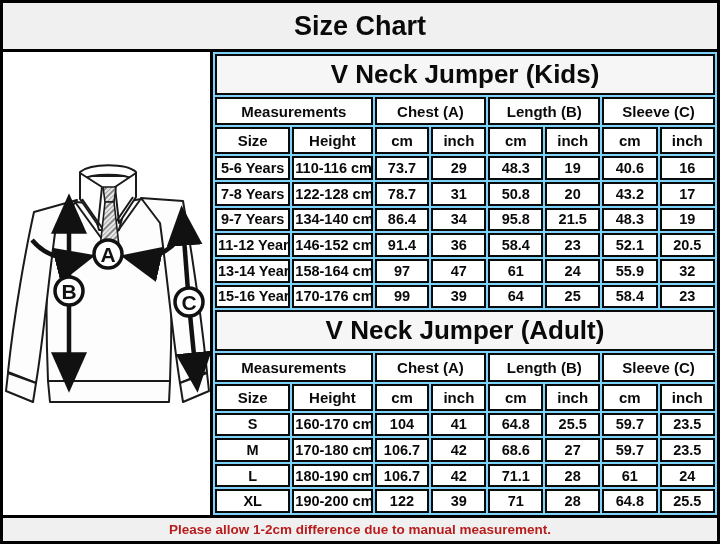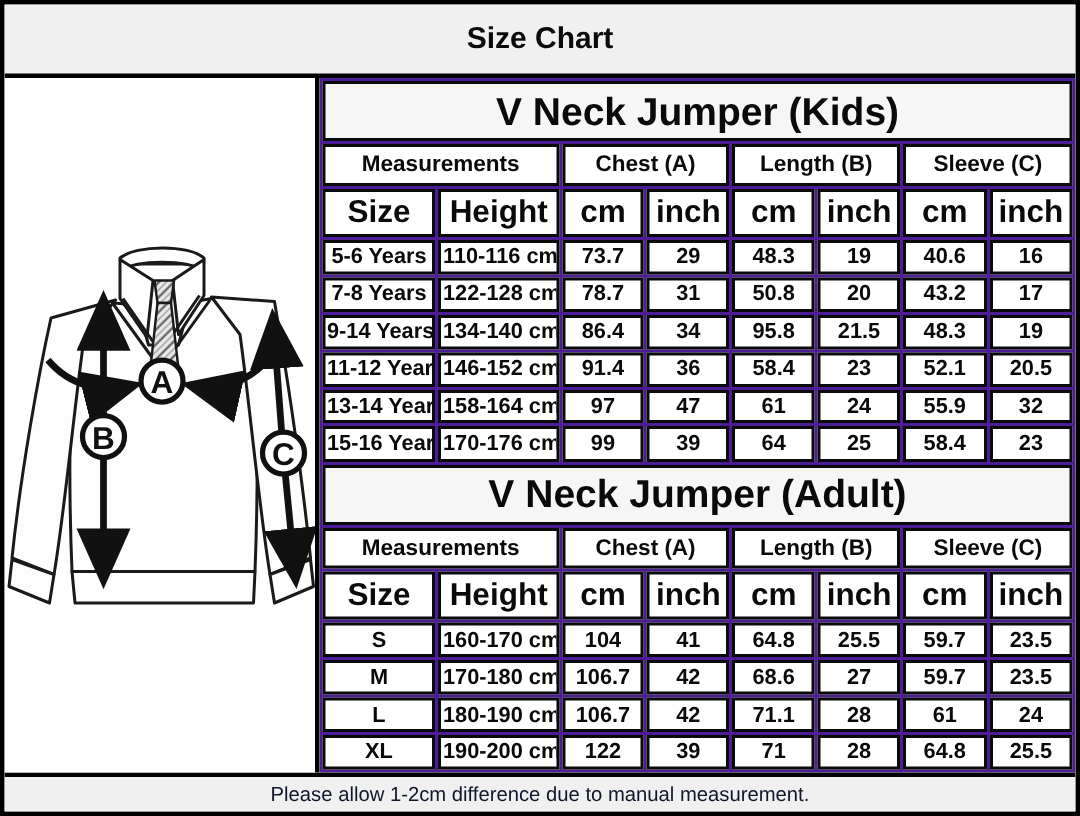--- a/index.html
+++ b/index.html
@@ -12,58 +12,58 @@
     display:flex;flex-direction:column;
     overflow:hidden;
   }
   .title-bar{
     height:49px;flex:0 0 49px;
     background:#f0f0f0;
     border-bottom:3px solid #000;
     display:flex;align-items:center;justify-content:center;
   }
   .title-bar h1{
-    margin:0;font-size:20px;font-weight:bold;color:#0a0a0a;letter-spacing:0px;
+    margin:0;font-size:27px;font-weight:bold;color:#0a0a0a;letter-spacing:0px;
   }
   .content{flex:1 1 auto;display:flex;min-height:0;}
   .illustration-panel{
     flex:0 0 210px;width:210px;
     border-right:3px solid #000;
     background:#fff;position:relative;
   }
   .illustration-panel svg{display:block;}
-  .table-panel{flex:1 1 auto;background:#4c1d95;min-width:0;}
+  .table-panel{flex:1 1 auto;background:#7dd3fc;min-width:0;}
   table.size-table{
     width:100%;height:100%;
     border-collapse:separate;border-spacing:2px;
     table-layout:fixed;
   }
   table.size-table td{
     border:2px solid #0a0a0a;
     background:#fff;
     text-align:center;vertical-align:middle;
     font-weight:bold;color:#0a0a0a;
     padding:0 1px;
     overflow:hidden;white-space:nowrap;
   }
   tr.section-title-row td{
     background:#f6f6f6;
     font-size:26px;
     height:33px;
   }
   tr.group-header-row td{font-size:15px;height:24px;}
-  tr.col-header-row td{font-size:21px;height:23px;margin-left:28px;}
+  tr.col-header-row td{font-size:15px;height:23px;margin-left:28px;}
   tr.data-row td{font-size:14.5px;}
   .note-bar{
     height:26px;flex:0 0 26px;
     background:#f0f0f0;
     border-top:3px solid #000;
     display:flex;align-items:center;justify-content:center;
   }
-  .note-bar span{font-size:13.5px;font-weight:normal;color:#0f172a;}
+  .note-bar span{font-size:13.5px;font-weight:bold;color:#b91c1c;}
 </style>
 </head>
 <body>
 
 <div class="frame">
 
   <div class="title-bar">
     <h1>Size Chart</h1>
   </div>
 
@@ -182,21 +182,21 @@
               <td>122-128 cm</td>
               <td>78.7</td>
               <td>31</td>
               <td>50.8</td>
               <td>20</td>
               <td>43.2</td>
               <td>17</td>
             </tr>
 
             <tr class="data-row">
-              <td>9-14 Years</td>
+              <td>9-7 Years</td>
               <td>134-140 cm</td>
               <td>86.4</td>
               <td>34</td>
               <td>95.8</td>
               <td>21.5</td>
               <td>48.3</td>
               <td>19</td>
             </tr>
 
             <tr class="data-row">

